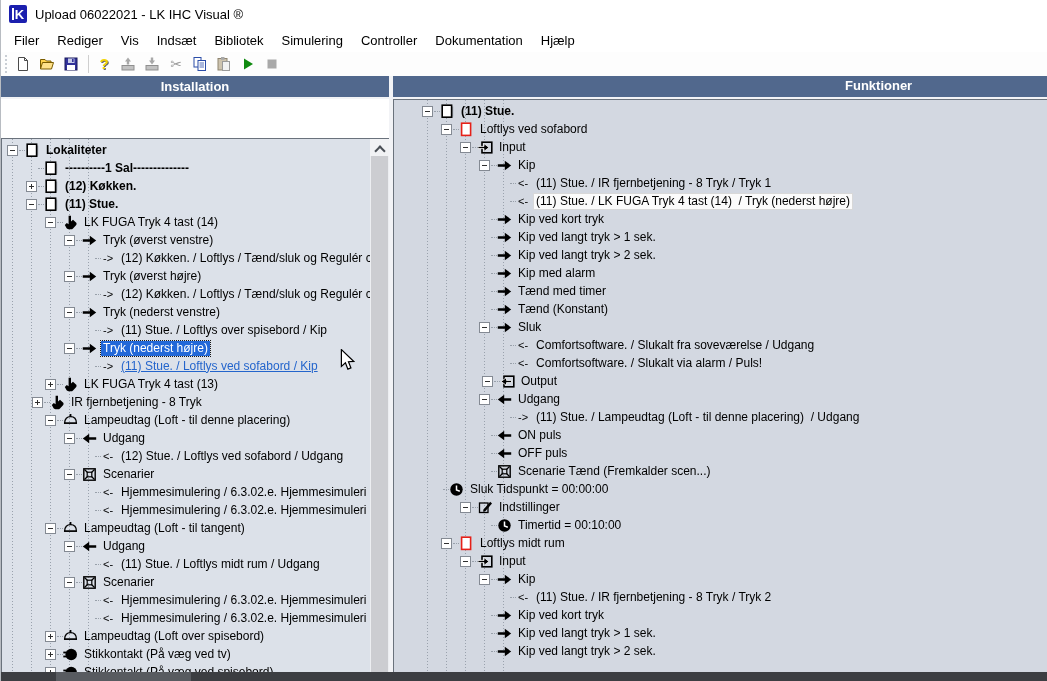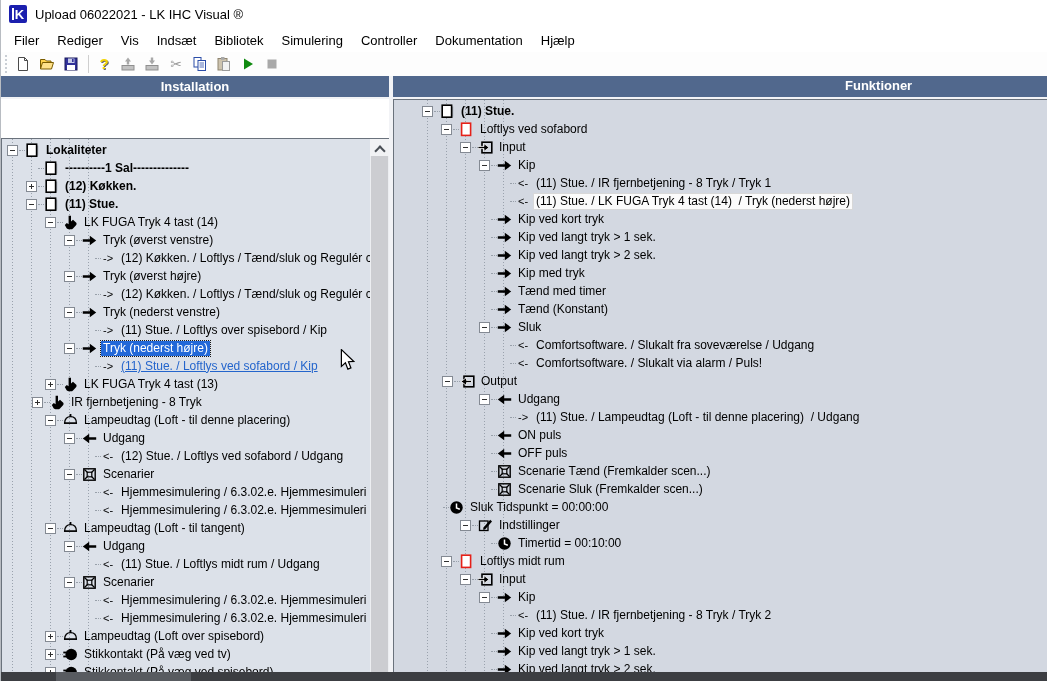--- a/index.html
+++ b/index.html
@@ -619,21 +619,21 @@
               <span class="tlabel">Kip ved langt tryk &gt; 2 sek.</span>
             </div>
             <div class="trow" style="padding-left: 84px;">
               <span class="exp-slot"></span>
               <span class="hconn"></span>
               <span class="ticon">
                 <svg width="15" height="15" viewBox="0 0 15 15">
                   <path d="M0.8 6.3 H7.8 V2.8 L14.2 7.5 L7.8 12.2 V8.7 H0.8 Z" fill="#000"></path>
                 </svg>
               </span>
-              <span class="tlabel">Kip med tryk</span>
+              <span class="tlabel">Kip med alarm</span>
             </div>
             <div class="trow" style="padding-left: 84px;">
               <span class="exp-slot"></span>
               <span class="hconn"></span>
               <span class="ticon">
                 <svg width="15" height="15" viewBox="0 0 15 15">
                   <path d="M0.8 6.3 H7.8 V2.8 L14.2 7.5 L7.8 12.2 V8.7 H0.8 Z" fill="#000"></path>
                 </svg>
               </span>
               <span class="tlabel">Tænd med timer</span>
@@ -665,21 +665,21 @@
               <span class="hconn"></span>
               <span class="lprefix">&lt;-</span>
               <span class="tlabel">Comfortsoftware. / Slukalt fra soveværelse / Udgang</span>
             </div>
             <div class="trow" style="padding-left: 103px;">
               <span class="exp-slot"></span>
               <span class="hconn"></span>
               <span class="lprefix">&lt;-</span>
               <span class="tlabel">Comfortsoftware. / Slukalt via alarm / Puls!</span>
             </div>
-            <div class="trow" style="padding-left: 47px;">
+            <div class="trow" style="padding-left: 87px;">
               <span class="exp-slot">
                 <span class="expander minus"></span>
               </span>
               <span class="hconn"></span>
               <span class="ticon">
                 <svg width="15" height="15" viewBox="0 0 15 15">
                   <rect x="4" y="2.2" width="9.8" height="10.6" fill="none" stroke="#000" stroke-width="1.6"></rect>
                   <path d="M11.5 6.4 H6.5 V3.6 L1 7.5 L6.5 11.4 V8.6 H11.5 Z" fill="#000" stroke="#fff" stroke-width="0.8"></path>
                 </svg>
               </span>
@@ -730,35 +730,20 @@
                 <svg width="15" height="15" viewBox="0 0 15 15">
                   <rect x="1.8" y="1.8" width="11.4" height="11.4" fill="none" stroke="#000" stroke-width="1.4"></rect>
                   <rect x="5.2" y="5.2" width="4.6" height="4.6" fill="none" stroke="#000" stroke-width="1.2"></rect>
                   <line x1="2.5" y1="2.5" x2="5.5" y2="5.5" stroke="#000" stroke-width="1.2"></line>
                   <line x1="12.5" y1="2.5" x2="9.5" y2="5.5" stroke="#000" stroke-width="1.2"></line>
                   <line x1="2.5" y1="12.5" x2="5.5" y2="9.5" stroke="#000" stroke-width="1.2"></line>
                   <line x1="12.5" y1="12.5" x2="9.5" y2="9.5" stroke="#000" stroke-width="1.2"></line>
                 </svg>
               </span>
               <span class="tlabel">Scenarie Tænd (Fremkalder scen...)</span>
-            </div>
-            <div class="trow" style="padding-left: 84px;">
-              <span class="exp-slot"></span>
-              <span class="hconn"></span>
-              <span class="ticon">
-                <svg width="15" height="15" viewBox="0 0 15 15">
-                  <rect x="1.8" y="1.8" width="11.4" height="11.4" fill="none" stroke="#000" stroke-width="1.4"></rect>
-                  <rect x="5.2" y="5.2" width="4.6" height="4.6" fill="none" stroke="#000" stroke-width="1.2"></rect>
-                  <line x1="2.5" y1="2.5" x2="5.5" y2="5.5" stroke="#000" stroke-width="1.2"></line>
-                  <line x1="12.5" y1="2.5" x2="9.5" y2="5.5" stroke="#000" stroke-width="1.2"></line>
-                  <line x1="2.5" y1="12.5" x2="5.5" y2="9.5" stroke="#000" stroke-width="1.2"></line>
-                  <line x1="12.5" y1="12.5" x2="9.5" y2="9.5" stroke="#000" stroke-width="1.2"></line>
-                </svg>
-              </span>
-              <span class="tlabel">Scenarie Sluk (Fremkalder scen...)</span>
             </div>
             <div class="trow" style="padding-left: 36px;">
               <span class="exp-slot"></span>
               <span class="hconn"></span>
               <span class="ticon">
                 <svg width="15" height="15" viewBox="0 0 15 15">
                   <circle cx="7.5" cy="7.5" r="6.2" fill="#000"></circle>
                   <path d="M7.5 3.6 V8 L10.8 9.2" stroke="#fff" stroke-width="1.5" fill="none"></path>
                 </svg>
               </span>

